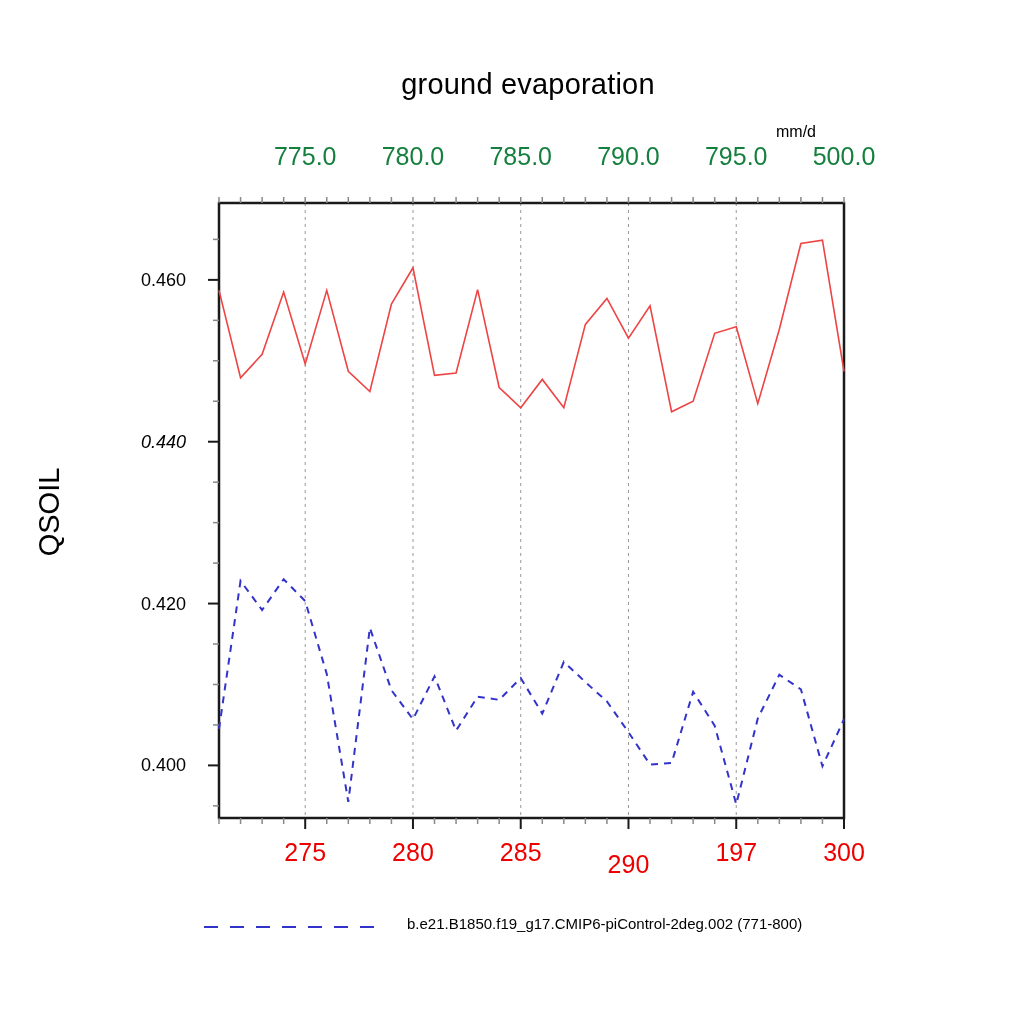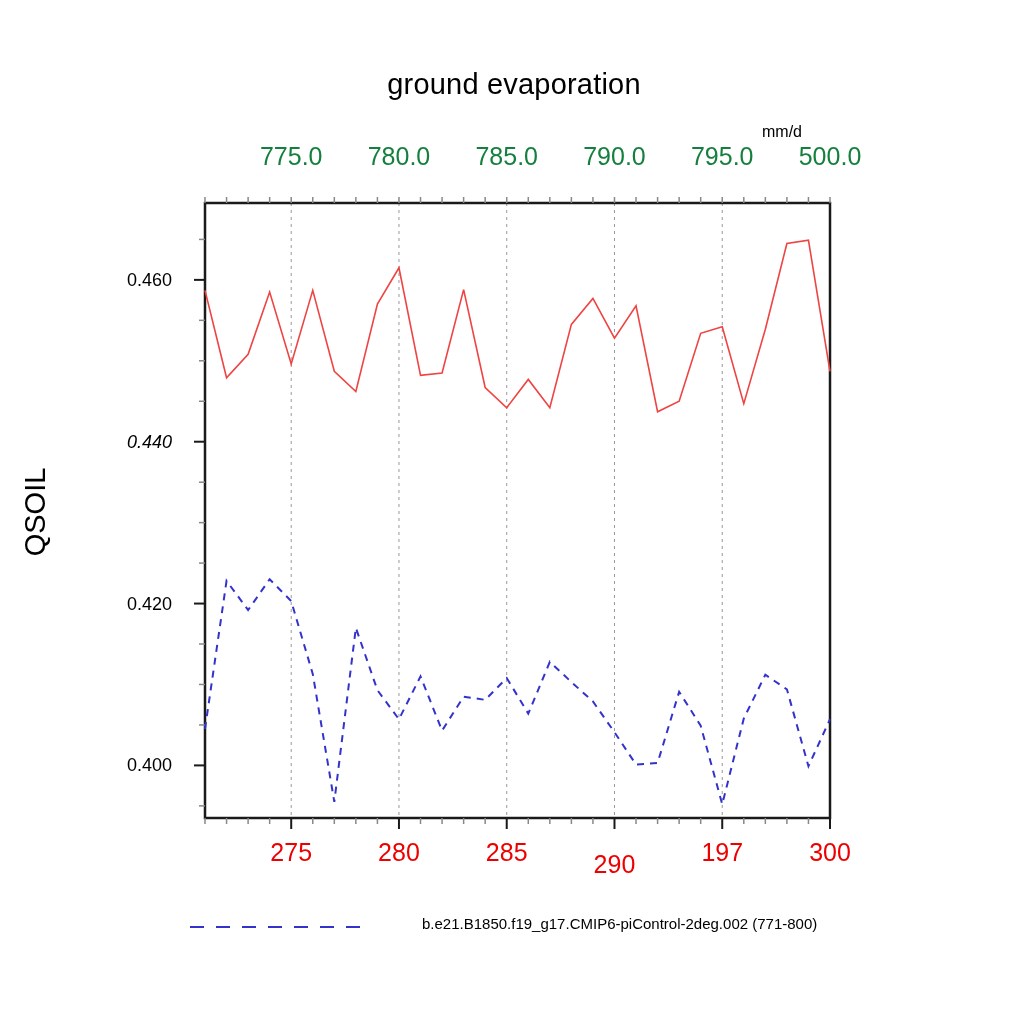--- a/index.html
+++ b/index.html
@@ -9,21 +9,21 @@
   }
   body {
     width: 1024px;
     height: 1024px;
     font-family: "Liberation Sans", sans-serif;
     overflow: hidden;
     position: relative;
   }
   #figure {
     position: absolute;
-    left: 2px; top: 0;
+    left: 16px; top: 0;
     width: 1000px;
     height: 1024px;
   }
   .chart-title {
     position: absolute;
     left: 0;
     top: 68px;
     width: 1024px;
     text-align: center;
     font-size: 29px;
@@ -198,21 +198,21 @@
       <div class="bottom-tick-label" style="left: 504.724px; top: 838px;">285</div>
       <div class="bottom-tick-label" style="left: 612.483px; top: 838px; margin-top: 12px;">290</div>
       <div class="bottom-tick-label" style="left: 720.241px; top: 838px;">197</div>
       <div class="bottom-tick-label" style="left: 828px; top: 838px;">300</div>
       <div class="left-tick-label" style="left: 65px; width: 105px; top: 765.401px;">0.400</div>
       <div class="left-tick-label" style="left: 65px; width: 105px; top: 603.559px;">0.420</div>
       <div class="left-tick-label" style="left: 65px; width: 105px; top: 441.717px; font-style: italic;">0.440</div>
       <div class="left-tick-label" style="left: 65px; width: 105px; top: 279.875px;">0.460</div>
     </div>
 
-  <div class="legend-row" id="legend-row-0" style="left:188px; top:908px;gap:29px;">
+  <div class="legend-row" id="legend-row-0" style="left:188px; top:908px;">
     <span class="legend-sample">
       <svg width="175" height="10" viewBox="0 0 175 10">
         <line x1="0" y1="5" x2="175" y2="5" stroke="#3333cc" stroke-width="2" stroke-dasharray="14 12"></line>
       </svg>
     </span>
     <span class="legend-text">b.e21.B1850.f19_g17.CMIP6-piControl-2deg.002 (771-800)</span>
   </div>
 
 
 </div>

